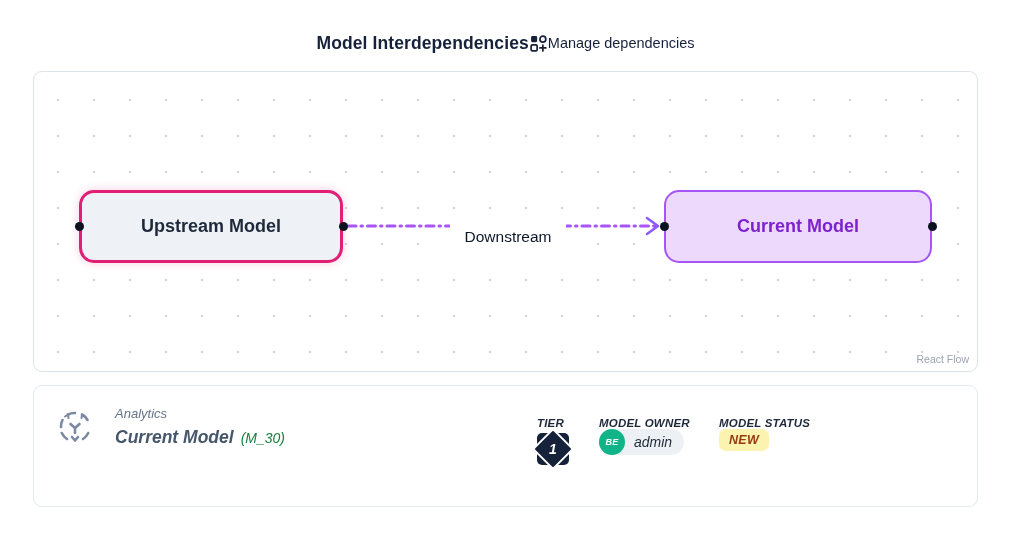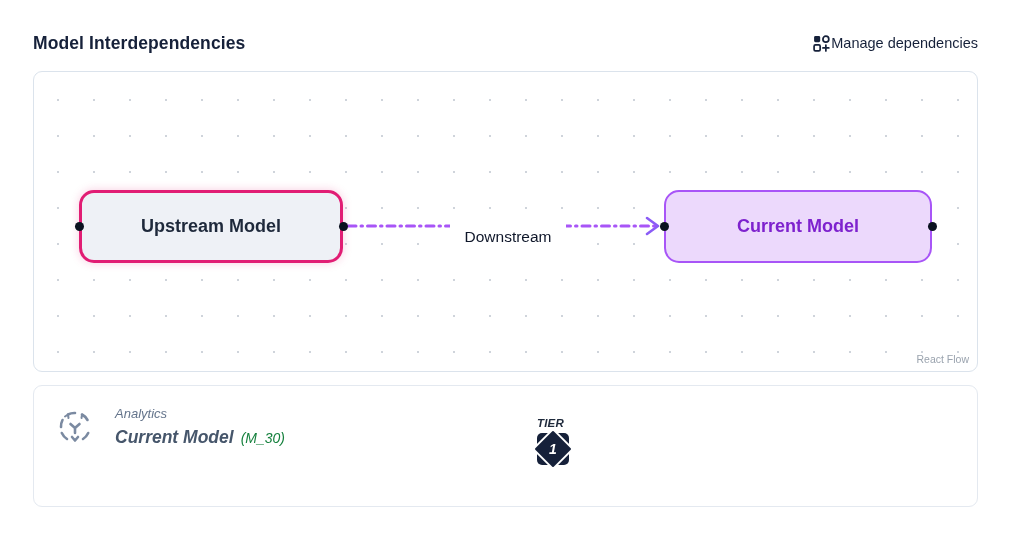--- a/index.html
+++ b/index.html
@@ -5,21 +5,21 @@
   * { box-sizing: border-box; }
   html,body { margin:0; padding:0; background:#ffffff; }
   body {
     width:1011px; height:543px; position:relative; overflow:hidden;
     font-family:"Liberation Sans", sans-serif; color:#1e293b;
   }
 
   
   .page-header {
     position:absolute; left:33px; right:33px; top:30px; height:26px;
-    display:flex; align-items:center; justify-content:space-between;
+    display:flex; align-items:center; justify-content:center;
   }
   .page-title { font-size:17.5px; font-weight:700; color:#16213a; letter-spacing:0.1px; }
   .manage-btn {
     display:flex; align-items:center; cursor:pointer;
     font-size:14.5px; font-weight:500; color:#16213a; background:none; border:none;
     font-family:"Liberation Sans", sans-serif; padding:0;
   }
   .manage-btn svg { display:block; }
 
   
@@ -182,14 +182,25 @@
 
   <div class="meta-tier">
     <div class="meta-label">TIER</div>
     <div class="tier-badge">
       <span class="tier-square"></span>
       <span class="tier-diamond"></span>
       <span class="tier-value">1</span>
     </div>
   </div>
 
-
+  <div class="meta-owner">
+    <div class="meta-label">MODEL OWNER</div>
+    <span class="owner-pill">
+      <span class="owner-avatar">BE</span>
+      <span class="owner-name">admin</span>
+    </span>
+  </div>
+
+  <div class="meta-status">
+    <div class="meta-label">MODEL STATUS</div>
+    <span class="status-pill">NEW</span>
+  </div>
 </div>
 
 </body></html>

